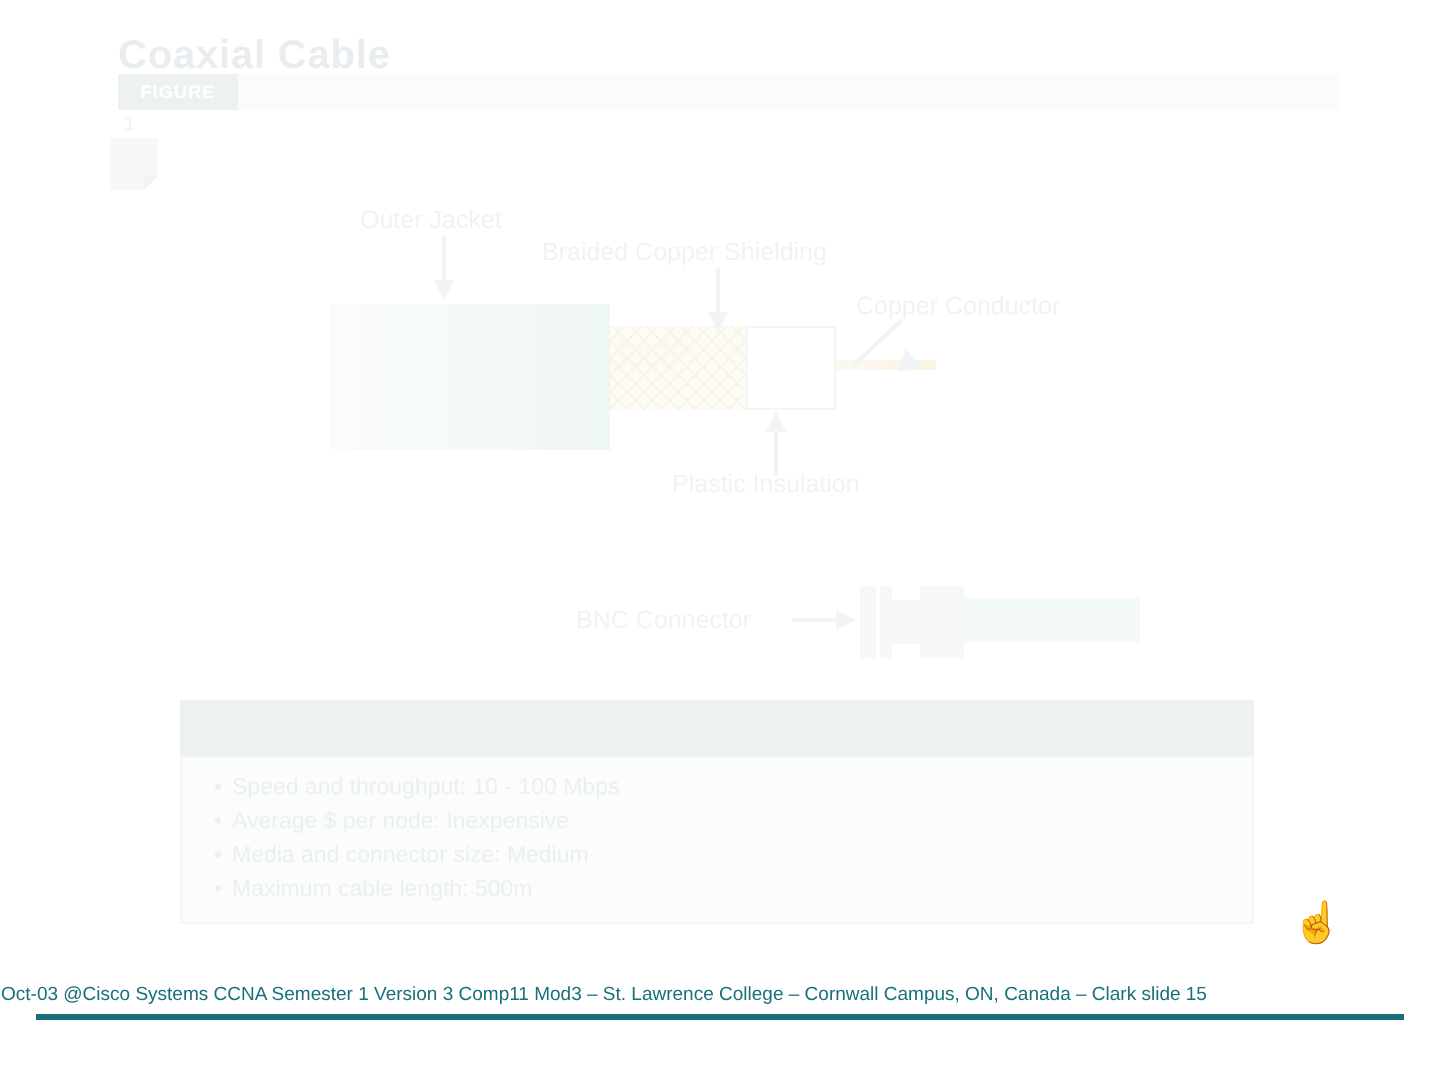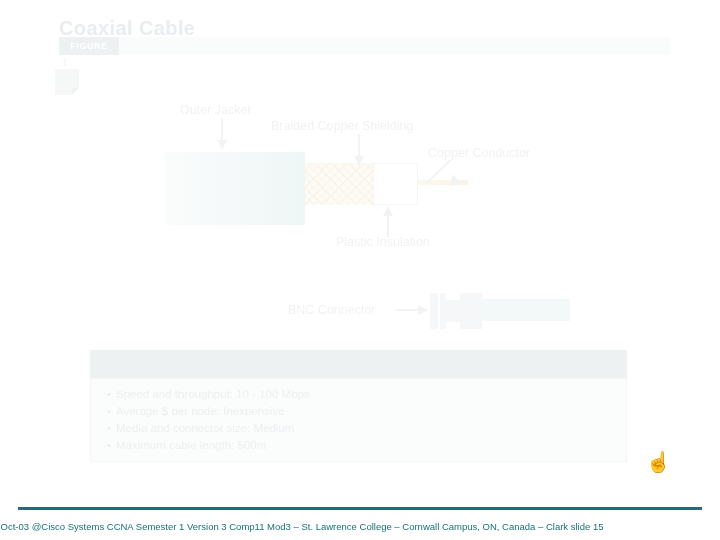--- a/index.html
+++ b/index.html
@@ -160,21 +160,21 @@
     position:absolute;left:646px;top:452px;
     font-size:20px;color:#f2f4f5;line-height:1;
   }
 
   
   .rule{
     position:absolute;left:18px;top:507px;width:684px;height:3px;
     background:#17707a;
   }
   .footer{
-    position:absolute;left:0;top:521px;width:604px;text-align:center;
+    position:absolute;left:0;top:492px;width:604px;text-align:center;
     font-size:9.5px;color:#17707a;white-space:nowrap;
     font-family:"Liberation Sans",sans-serif;
   }
 </style>
 </head>
 <body>
 
 <div class="slide">
 
   <div class="title">Coaxial Cable</div>

